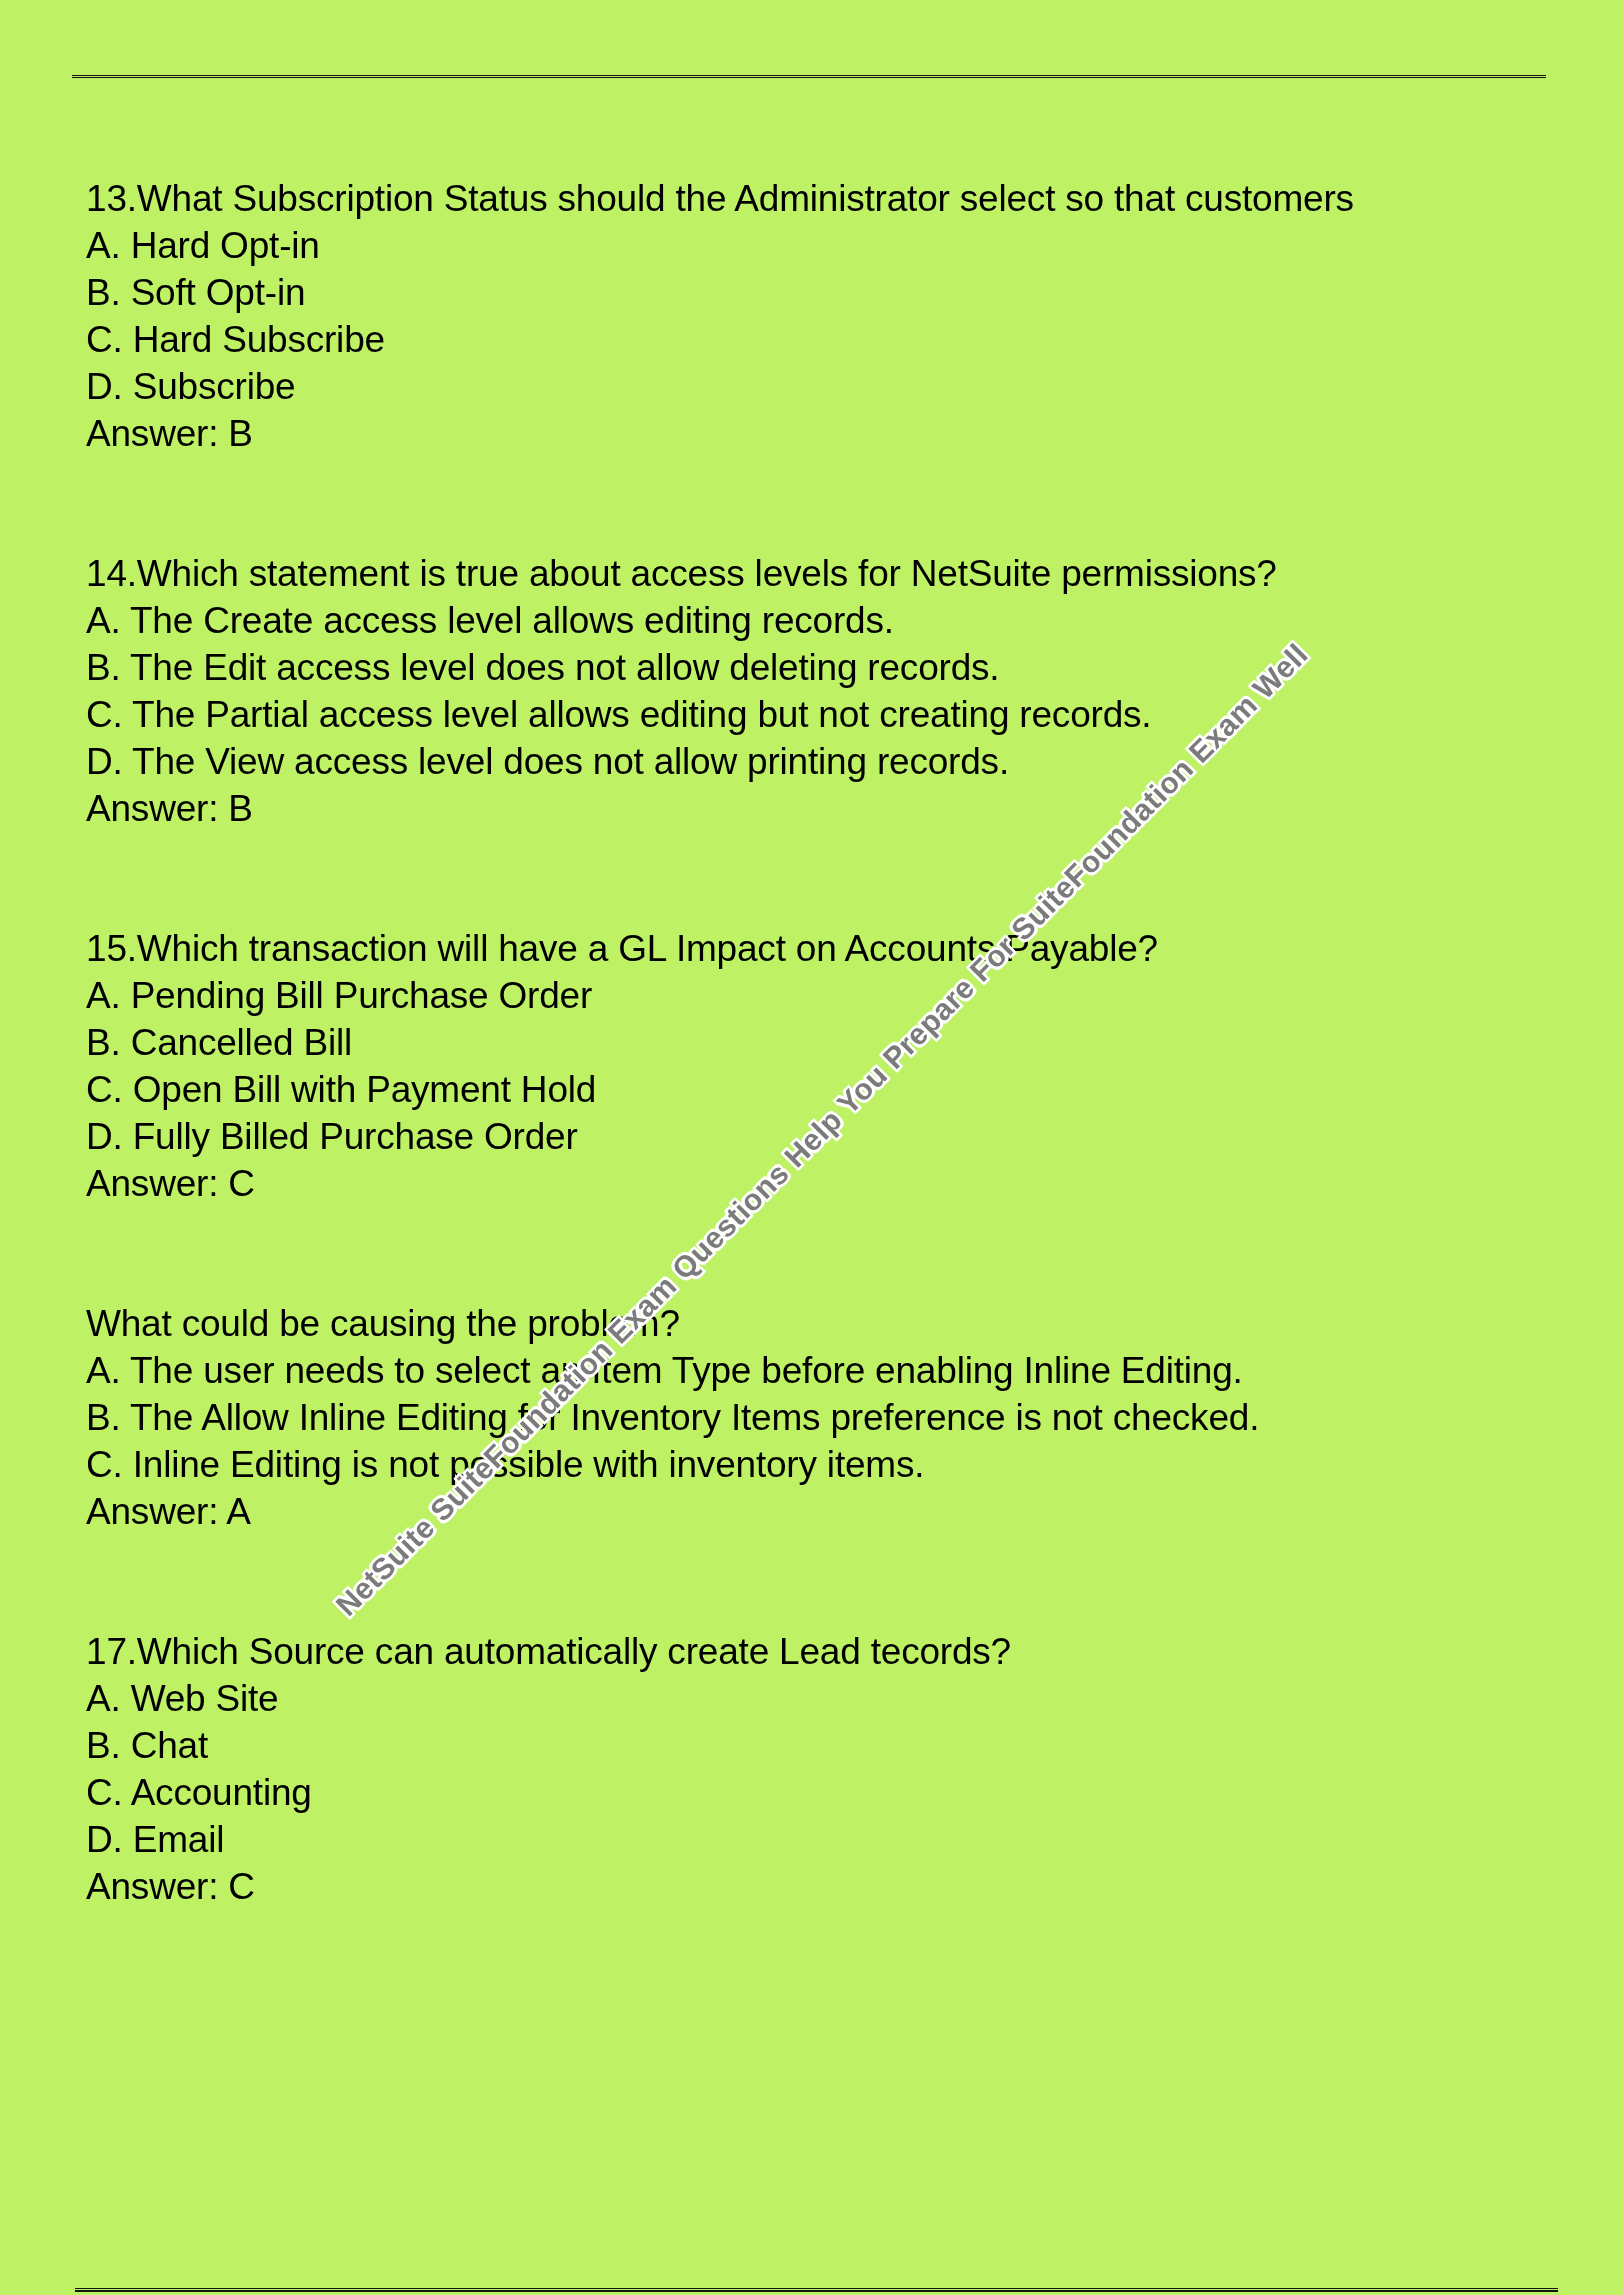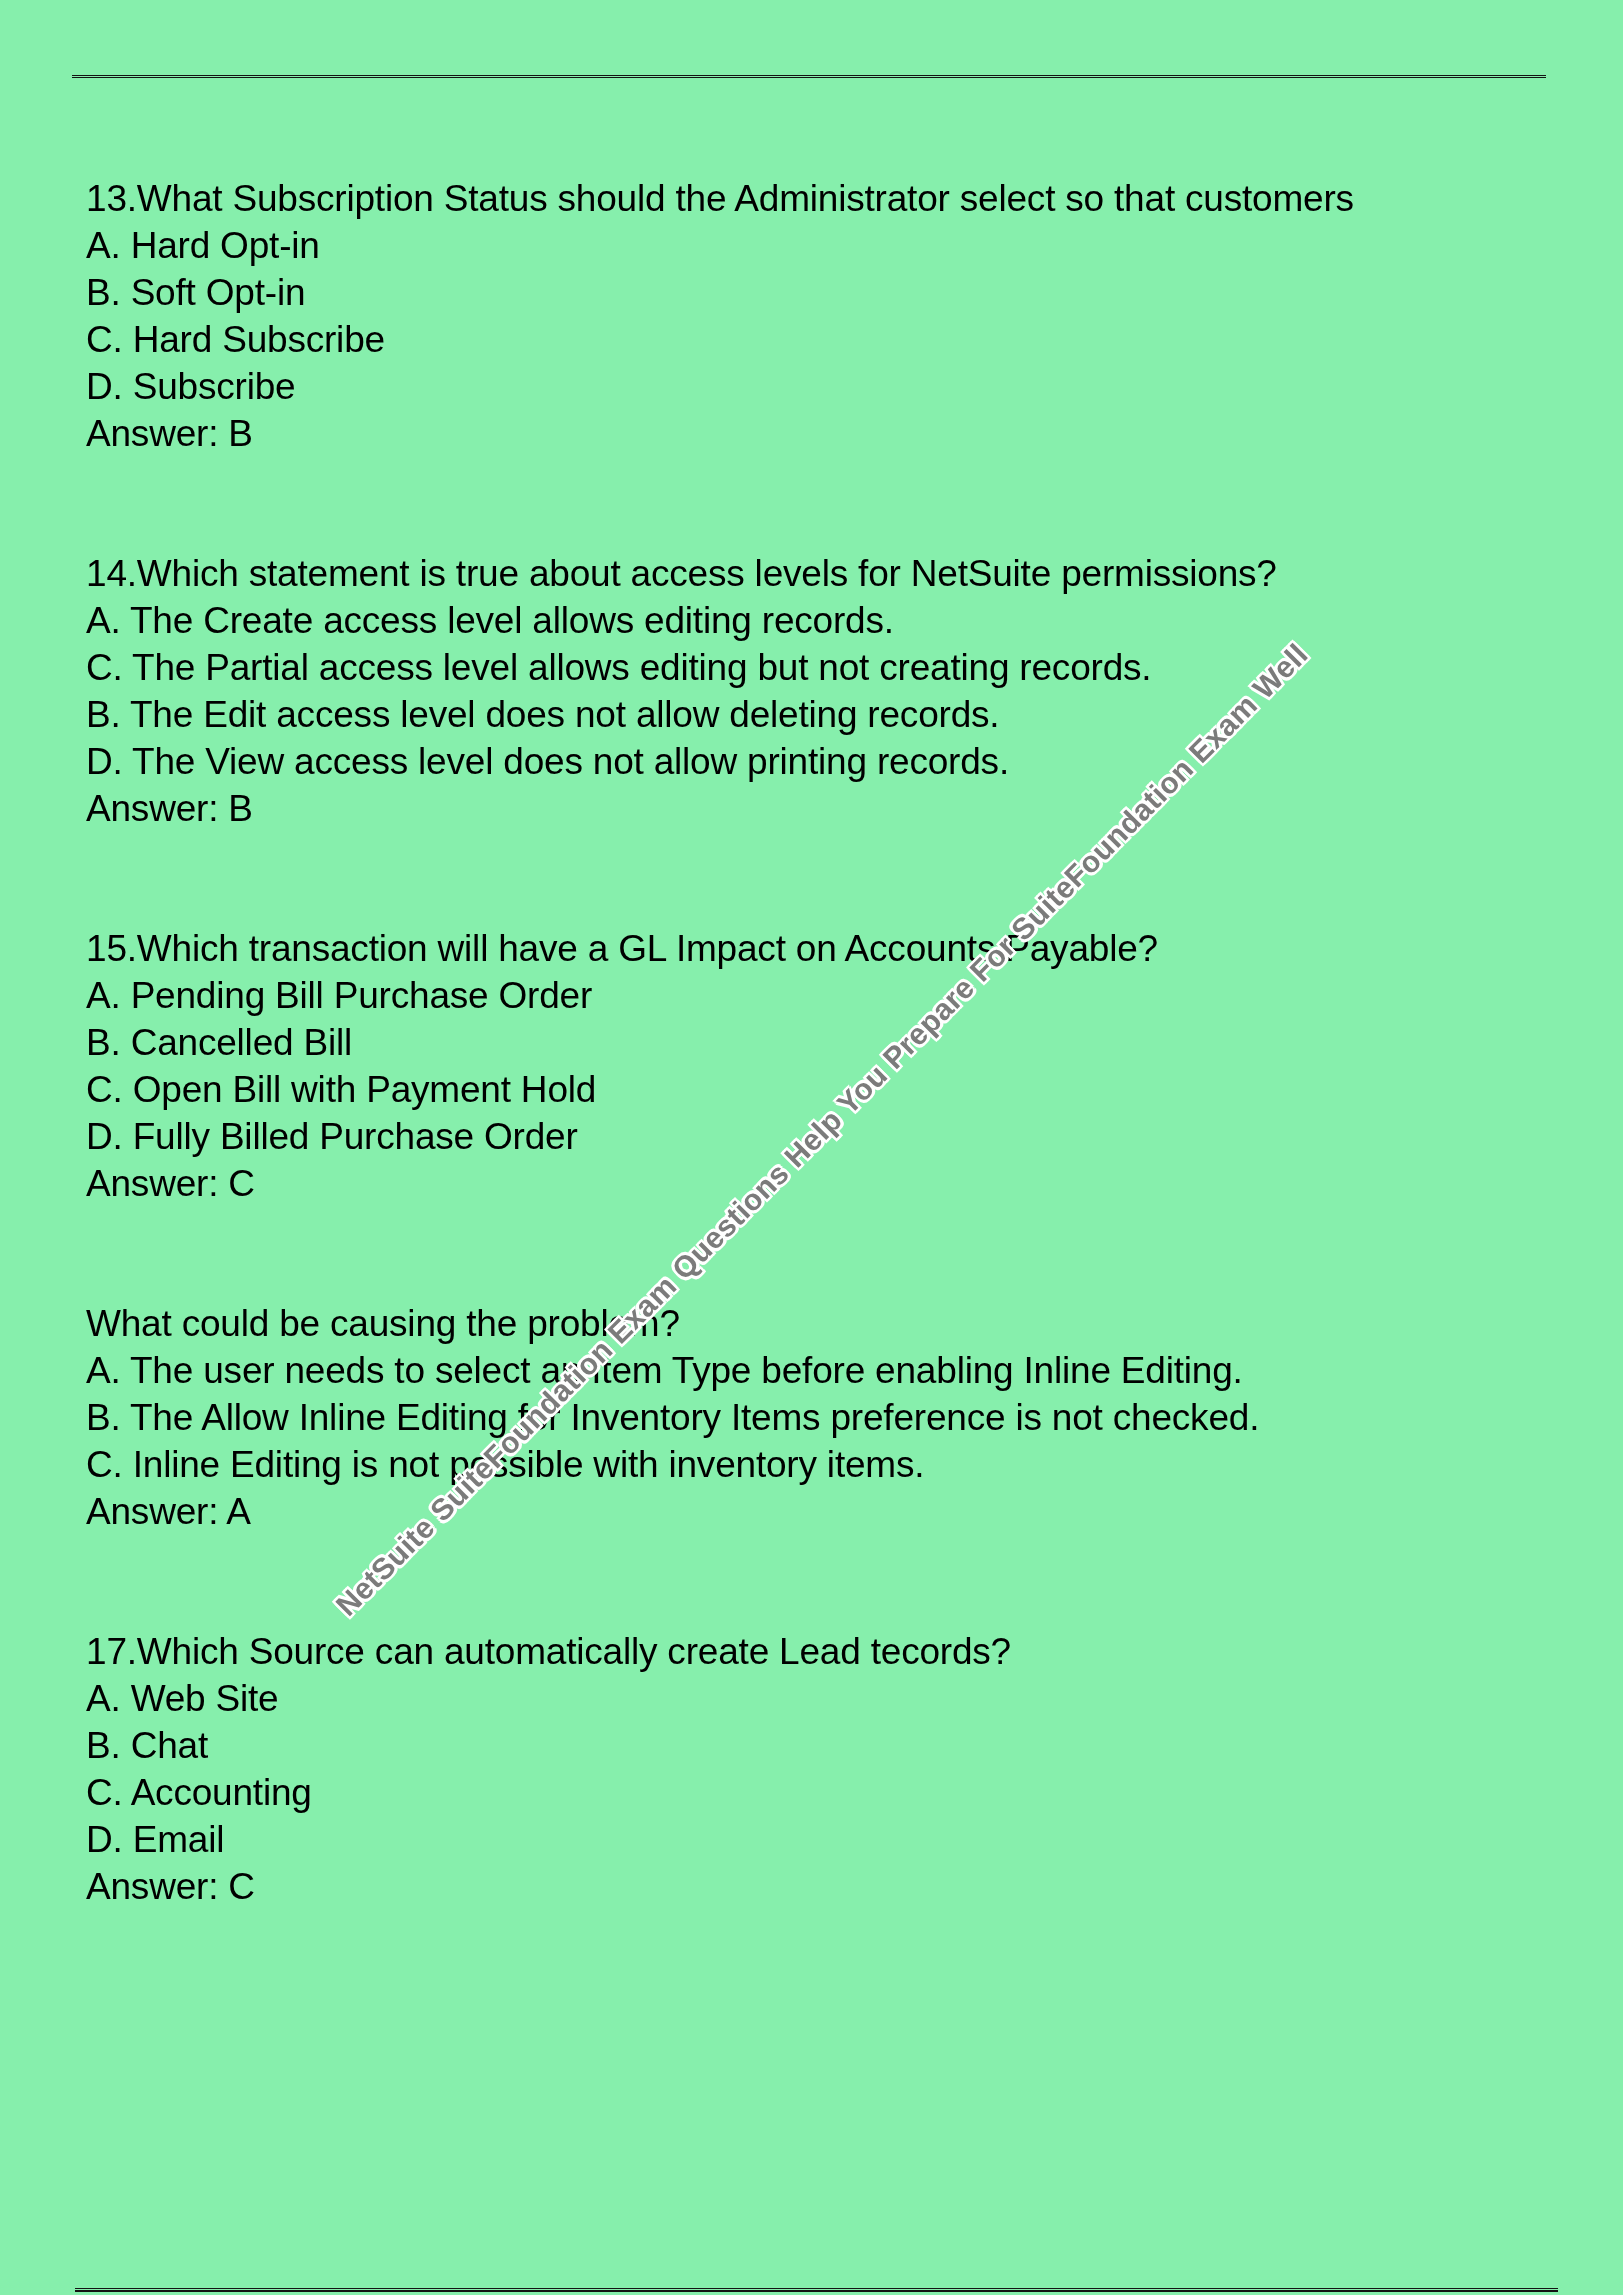--- a/index.html
+++ b/index.html
@@ -4,21 +4,21 @@
 <style>
   html, body {
     margin: 0;
     padding: 0;
     background: #ffffff;
   }
   .page {
     position: relative;
     width: 1623px;
     height: 2295px;
-    background: #86efac;
+    background: #bef264;
     overflow: hidden;
     font-family: "Liberation Sans", sans-serif;
     color: #000000;
   }
   .rule {
     position: absolute;
     height: 0.8px;
     background: transparent;
   }
   .rule-top {
@@ -82,22 +82,22 @@
         <div class="line">13.What Subscription Status should the Administrator select so that customers</div>
         <div class="line">A. Hard Opt-in</div>
         <div class="line">B. Soft Opt-in</div>
         <div class="line">C. Hard Subscribe</div>
         <div class="line">D. Subscribe</div>
         <div class="line">Answer: B</div>
       </div>
       <div class="qblock">
         <div class="line">14.Which statement is true about access levels for NetSuite permissions?</div>
         <div class="line">A. The Create access level allows editing records.</div>
+        <div class="line">B. The Edit access level does not allow deleting records.</div>
         <div class="line">C. The Partial access level allows editing but not creating records.</div>
-        <div class="line">B. The Edit access level does not allow deleting records.</div>
         <div class="line">D. The View access level does not allow printing records.</div>
         <div class="line">Answer: B</div>
       </div>
       <div class="qblock">
         <div class="line">15.Which transaction will have a GL Impact on Accounts Payable?</div>
         <div class="line">A. Pending Bill Purchase Order</div>
         <div class="line">B. Cancelled Bill</div>
         <div class="line">C. Open Bill with Payment Hold</div>
         <div class="line">D. Fully Billed Purchase Order</div>
         <div class="line">Answer: C</div>

